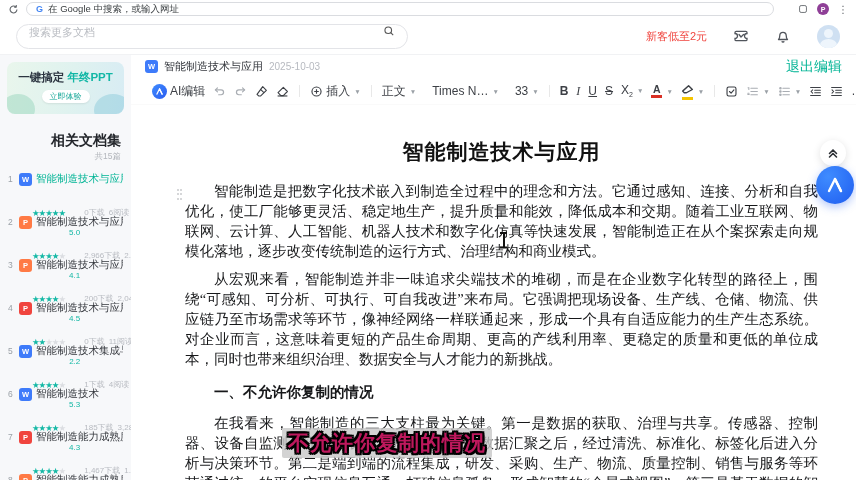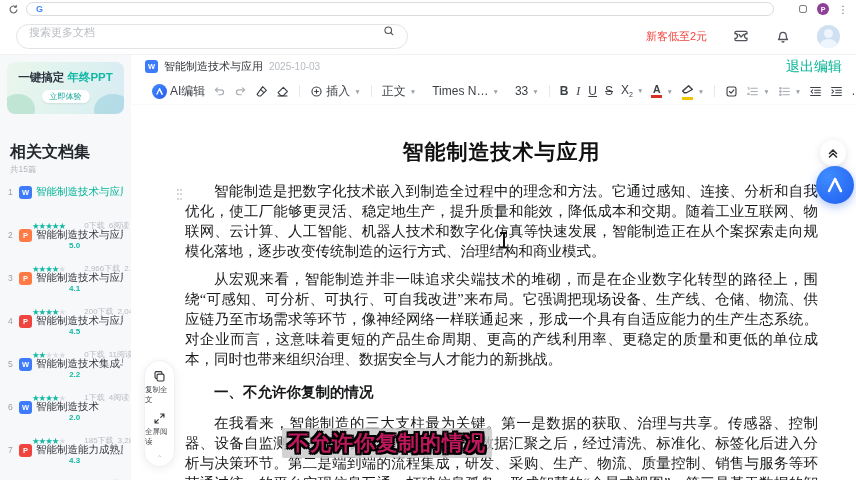--- a/index.html
+++ b/index.html
@@ -50,36 +50,36 @@
     padding-top:8px; position:relative; overflow:hidden; }
   .banner::before { content:""; position:absolute; left:-6px; bottom:-10px; width:34px;
     height:30px; border-radius:50%; background:rgba(120,200,170,.35); }
   .banner::after { content:""; position:absolute; right:-8px; bottom:-12px; width:38px;
     height:32px; border-radius:50%; background:rgba(110,190,210,.35); }
   .banner-title { font-size:11.5px; font-weight:bold; color:#2b3440; }
   .banner-title .accent { color:#12b7a6; }
   .banner-btn { display:inline-block; margin-top:4px; font-size:8px; color:#12a596;
     background:#fff; border-radius:8px; padding:1px 8px; position:relative; z-index:1;
     box-shadow:0 1px 2px rgba(0,0,0,.08); }
-  .side-sec-title { font-size:16px; font-weight:bold; color:#23262b; margin:28px 10px 1px; }
-  .side-count { font-size:8.5px; color:#b3b6bc; margin:0 10px 5px; }
+  .side-sec-title { font-size:14px; font-weight:bold; color:#23262b; margin:18px 10px 1px;text-align:right; }
+  .side-count { font-size:8.5px; color:#b3b6bc; margin:0 10px 5px;text-align:right; }
   .doc-item { padding:4px 8px 0 8px; height:43px; cursor:pointer; }
   .doc-row1 { display:flex; align-items:center; gap:4px; }
   .doc-idx { width:7px; font-size:8.5px; color:#9aa0a6; flex:0 0 auto; }
   .ficon { width:13px; height:13px; border-radius:3px; color:#fff; font-size:7.5px;
     font-weight:bold; display:flex; align-items:center; justify-content:center;
     flex:0 0 auto; }
   .ft-w { background:#3e7bfa; } .ft-p { background:#ff7a45; } .ft-pdf { background:#f0443e; }
   .doc-title { font-size:10.5px; color:#33363c; white-space:nowrap; overflow:hidden; }
   .doc-title.active { color:#00b495; }
   .doc-meta { margin-left:24px; font-size:8px; color:#b8bbc1; display:flex; gap:4px;
     align-items:center; margin-top:2px; white-space:nowrap; }
   .stars { letter-spacing:-1px; color:#dcdee2; font-size:8.5px; }
   .stars i { font-style:normal; color:#14b8a5; }
-  .rating { color:#14b8a5; font-weight:bold;margin-top:40px; }
+  .rating { color:#14b8a5; font-weight:normal;margin-top:40px; }
 
   
   .content { flex:1; display:flex; flex-direction:column; background:#fff; position:relative; }
   .doc-head { height:23px; display:flex; align-items:center; gap:6px; padding:0 14px; }
   .doc-head .ficon { width:13px; height:13px; }
   .dh-title { font-size:11px; color:#33363c; }
   .dh-date { font-size:10px; color:#b7bac0; }
   .exit-edit { margin-left:auto; font-size:14px; color:#00b495; cursor:pointer; }
 
   
@@ -157,20 +157,21 @@
 </head>
 <body>
 
 <div class="browser-bar">
   <svg class="reload" viewBox="0 0 16 16" fill="none" stroke="currentColor" stroke-width="1.6">
     <path d="M13 8a5 5 0 1 1-1.5-3.6"></path>
       <path d="M12 1.5v3h-3" stroke-linejoin="round"></path>
   </svg>
   <div class="address-pill">
     <span class="g-icon">G</span>
+    <span>在 Google 中搜索，或输入网址</span>
   </div>
   <div class="browser-right">
     <svg class="ext-icon" viewBox="0 0 16 16" fill="none" stroke="currentColor" stroke-width="1.4">
       <rect x="2.5" y="2.5" width="11" height="11" rx="2.5"></rect>
     </svg>
     <span class="b-avatar">P</span>
     <span class="dots">⋮</span>
   </div>
 </div>
 
@@ -263,21 +264,21 @@
     </div>
 
     <div class="doc-item">
       <div class="doc-row1">
         <span class="doc-idx">5</span>
         <span class="ficon ft-w">W</span>
         <span class="doc-title">智能制造技术集成与…</span>
       </div>
       <div class="doc-meta">
         <span class="stars"><i>★★★★</i>★</span>
-        <span class="rating">2.0</span>
+        <span class="rating">5.3</span>
         <span>1下载</span>
         <span>4阅读</span>
       </div>
     </div>
 
     <div class="doc-item">
       <div class="doc-row1">
         <span class="doc-idx">6</span>
         <span class="ficon ft-w">W</span>
         <span class="doc-title">智能制造技术</span>
@@ -462,36 +463,20 @@
         <span></span>
           <span></span>
           <span></span>
           <span></span>
           <span></span>
           <span></span>
       </div>
       <div class="caret-mark"></div>
       <div class="ibeam"></div>
 
-      <div class="float-card">
-        <div class="fc-item">
-          <svg viewBox="0 0 16 16" fill="none" stroke="currentColor" stroke-width="1.4" stroke-linejoin="round">
-              <rect x="5" y="5" width="8.5" height="8.5" rx="1.5"></rect>
-              <path d="M11 5V3.5A1.5 1.5 0 0 0 9.5 2H4A1.5 1.5 0 0 0 2.5 3.5V9A1.5 1.5 0 0 0 4 10.5H5"></path>
-            </svg>
-          <span>复制全文</span>
-        </div>
-        <div class="fc-item">
-          <svg viewBox="0 0 16 16" fill="none" stroke="currentColor" stroke-width="1.4" stroke-linecap="round" stroke-linejoin="round">
-              <path d="M9.5 2.5h4v4M6.5 13.5h-4v-4M13.5 2.5 9.5 6.5M2.5 13.5l4-4"></path>
-            </svg>
-          <span>全屏阅读</span>
-        </div>
-        <span class="fc-chevron">⌃</span>
-      </div>
     </div>
   </section>
 </div>
 
 <div class="scroll-top">
   <svg viewBox="0 0 16 16" fill="none" stroke="currentColor" stroke-width="1.8" stroke-linecap="round" stroke-linejoin="round">
       <path d="M4 8.5 8 4.5l4 4"></path>
       <path d="M4 12.5 8 8.5l4 4"></path>
     </svg>
 </div>

